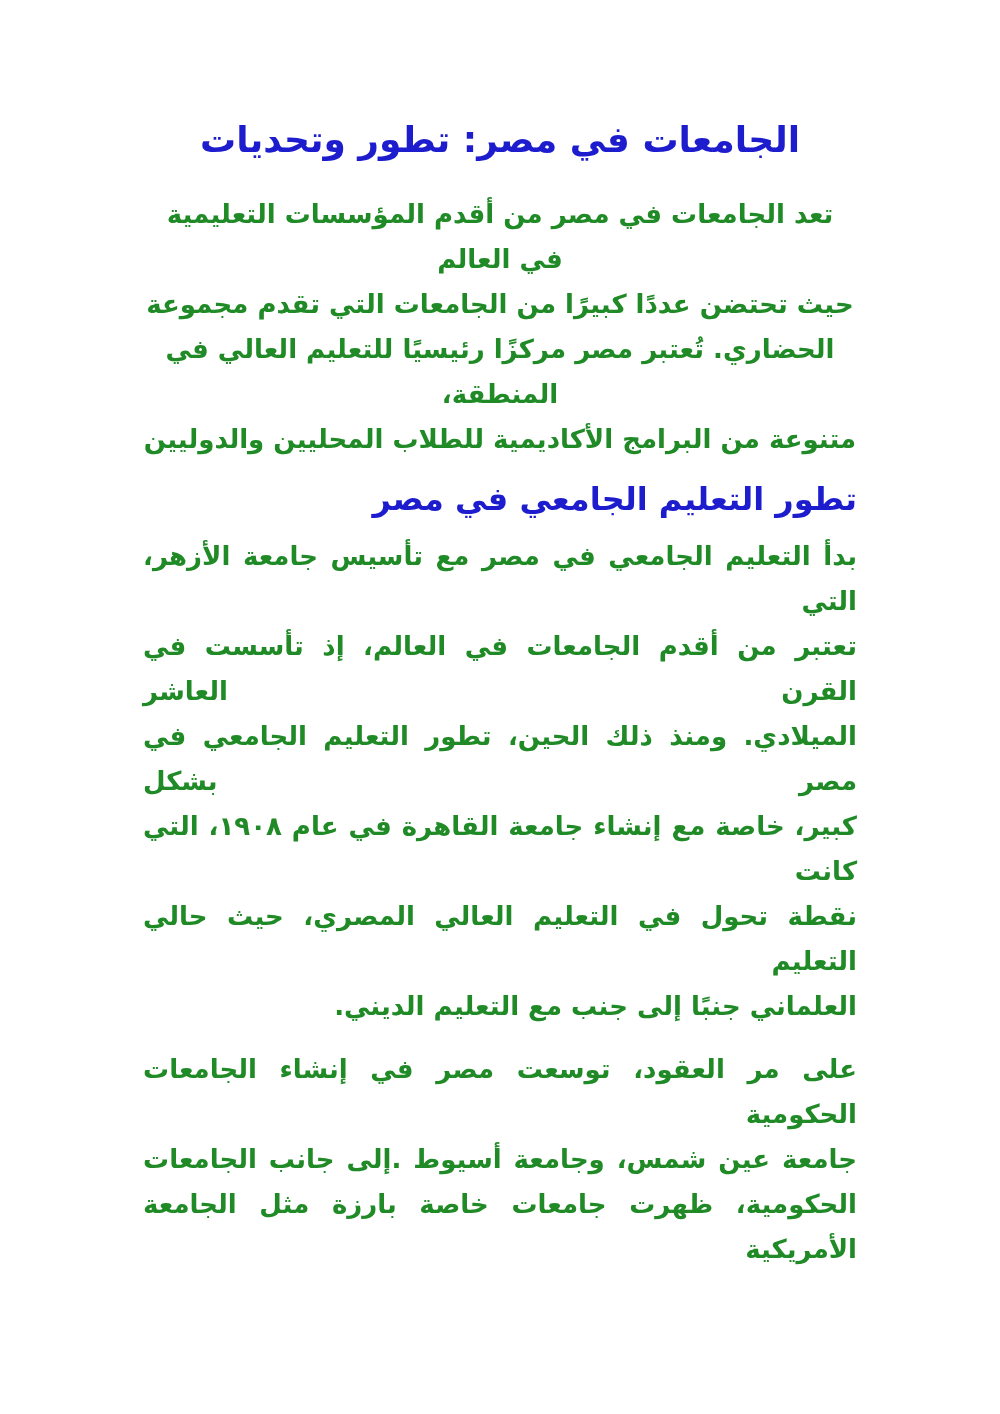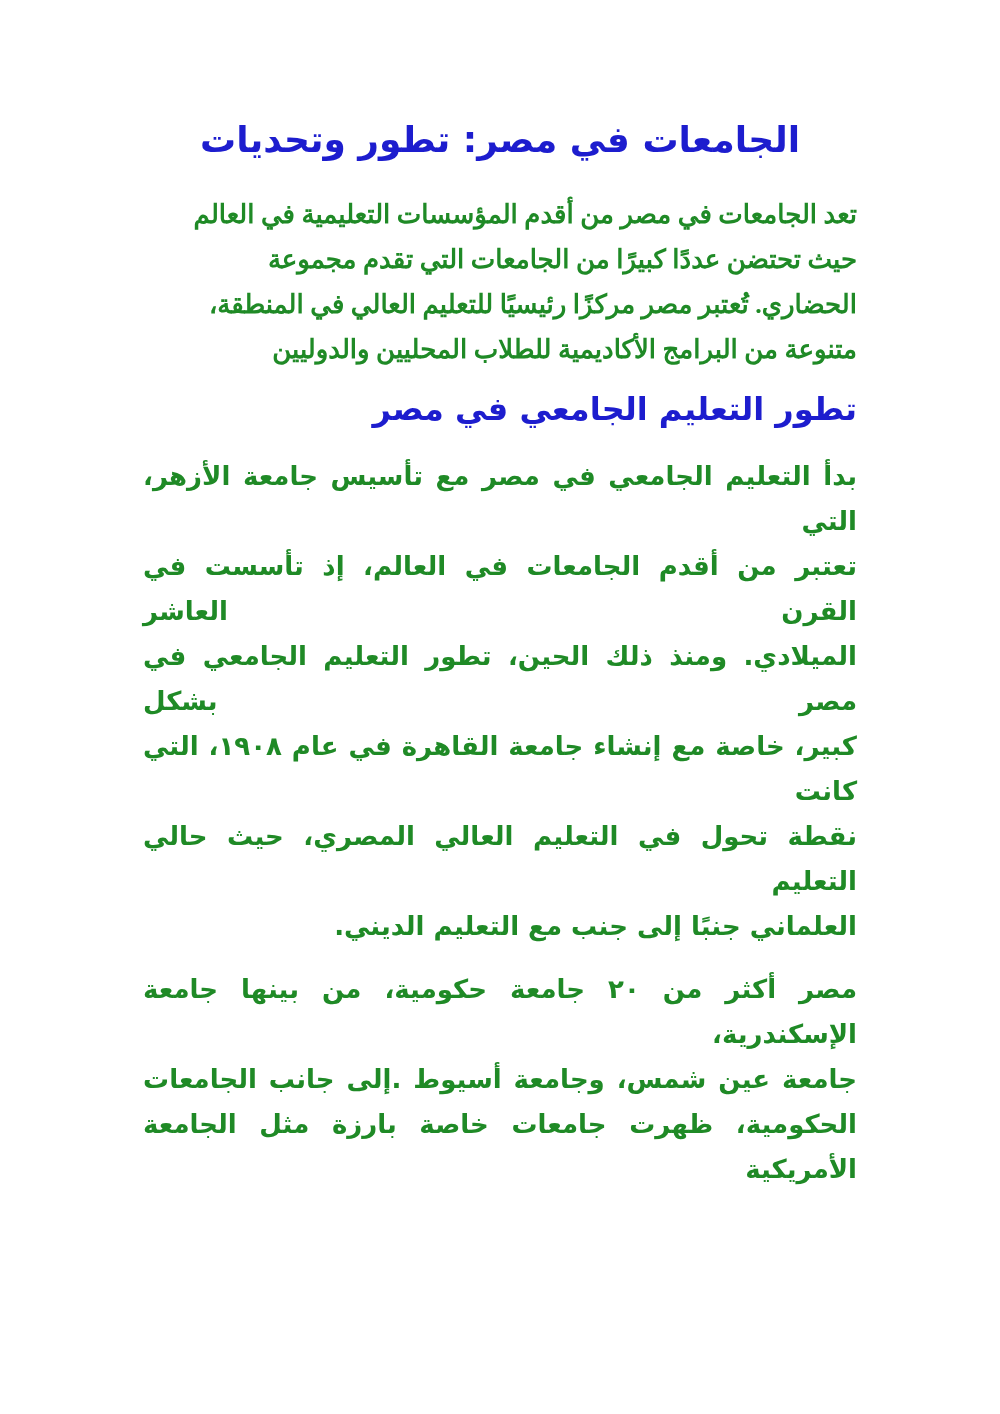--- a/index.html
+++ b/index.html
@@ -35,25 +35,25 @@
     color: var(--heading, #1d1dce);
     font-weight: bold;
   }
   .para {
     margin: 0;
     color: var(--body, #1f8a26);
     font-size: 26px;
     line-height: 45px;
   }
   .para.intro    { margin-top: 24px; }
-  .para.history  { margin-top: 20px; }
+  .para.history  { margin-top: 10px; }
   .para.expand   { margin-top: 18px; }
   .line { min-height: 45px; }
   .cl {
-    font-family: Liberation Serif, serif;
+    text-align: center;
   }
   .jl {
     text-align: justify;
     text-align-last: justify;
   }
   .jl-last {
     text-align: right;
     text-align-last: right;
   }
 </style>
@@ -76,19 +76,19 @@
   <div class="para history">
     <div class="line jl">بدأ التعليم الجامعي في مصر مع تأسيس جامعة الأزهر، التي</div>
     <div class="line jl">تعتبر من أقدم الجامعات في العالم، إذ تأسست في القرن العاشر</div>
     <div class="line jl">الميلادي. ومنذ ذلك الحين، تطور التعليم الجامعي في مصر بشكل</div>
     <div class="line jl">كبير، خاصة مع إنشاء جامعة القاهرة في عام ١٩٠٨، التي كانت</div>
     <div class="line jl">نقطة تحول في التعليم العالي المصري، حيث حالي التعليم</div>
     <div class="line jl-last">العلماني جنبًا إلى جنب مع التعليم الديني.</div>
   </div>
 
   <div class="para expand">
-    <div class="line jl">مصر أكثر من ٢٠ جامعة حكومية، من بينها جامعة الإسكندرية،</div>
+    <div class="line jl">على مر العقود، توسعت مصر في إنشاء الجامعات الحكومية</div>
     <div class="line jl">جامعة عين شمس، وجامعة أسيوط .إلى جانب الجامعات</div>
     <div class="line jl">الحكومية، ظهرت جامعات خاصة بارزة مثل الجامعة الأمريكية</div>
 
   </div>
 
 </div>
 
 </body></html>

